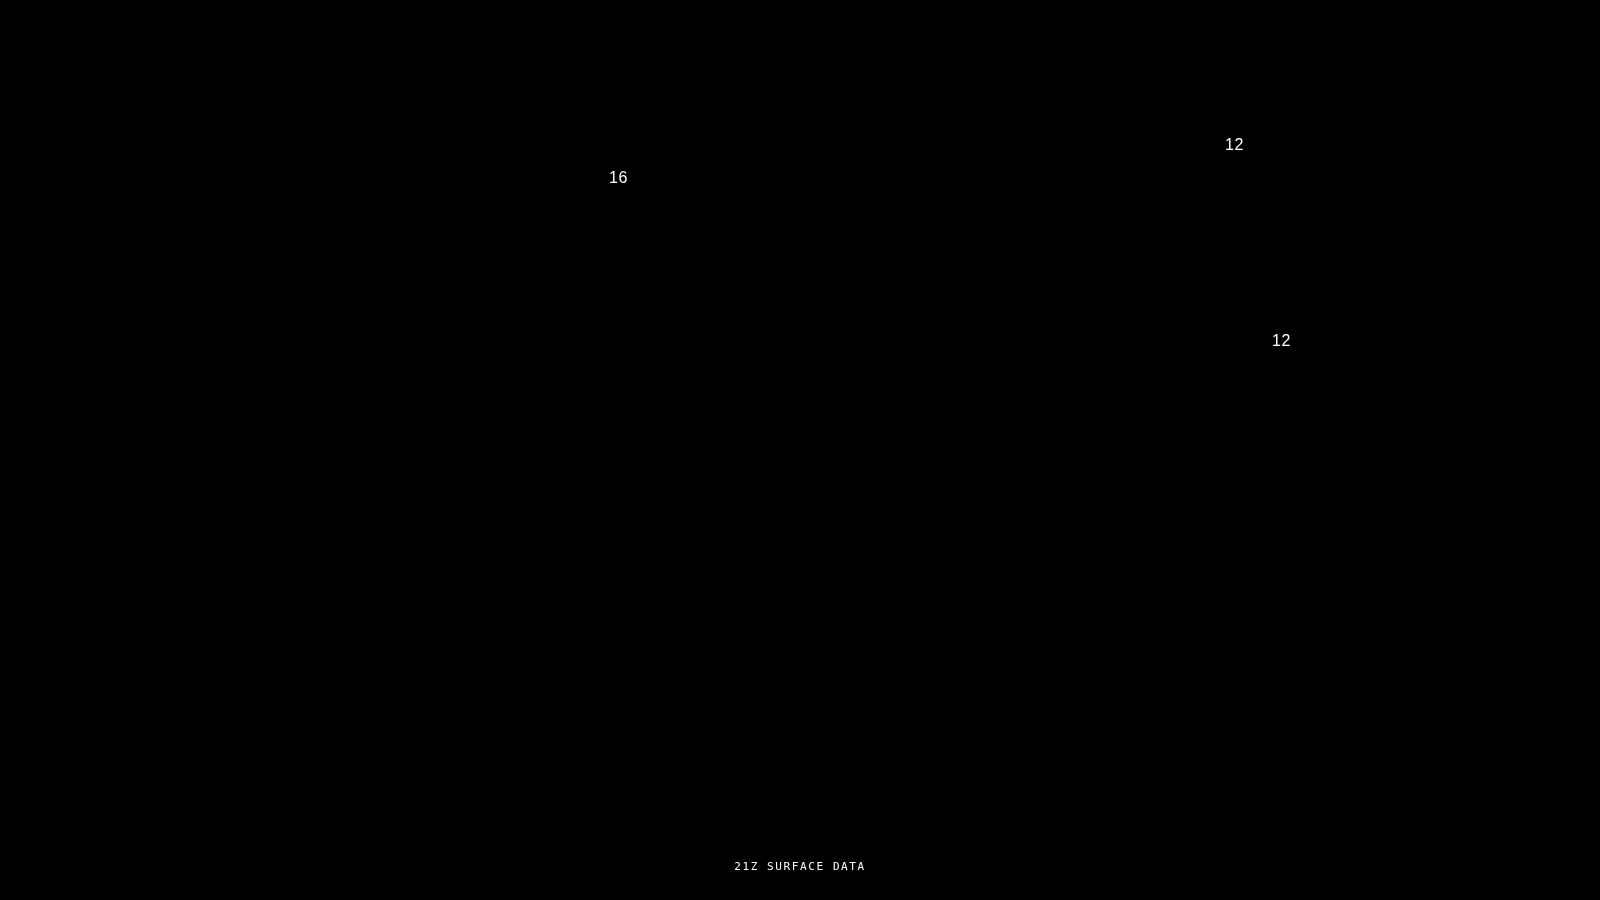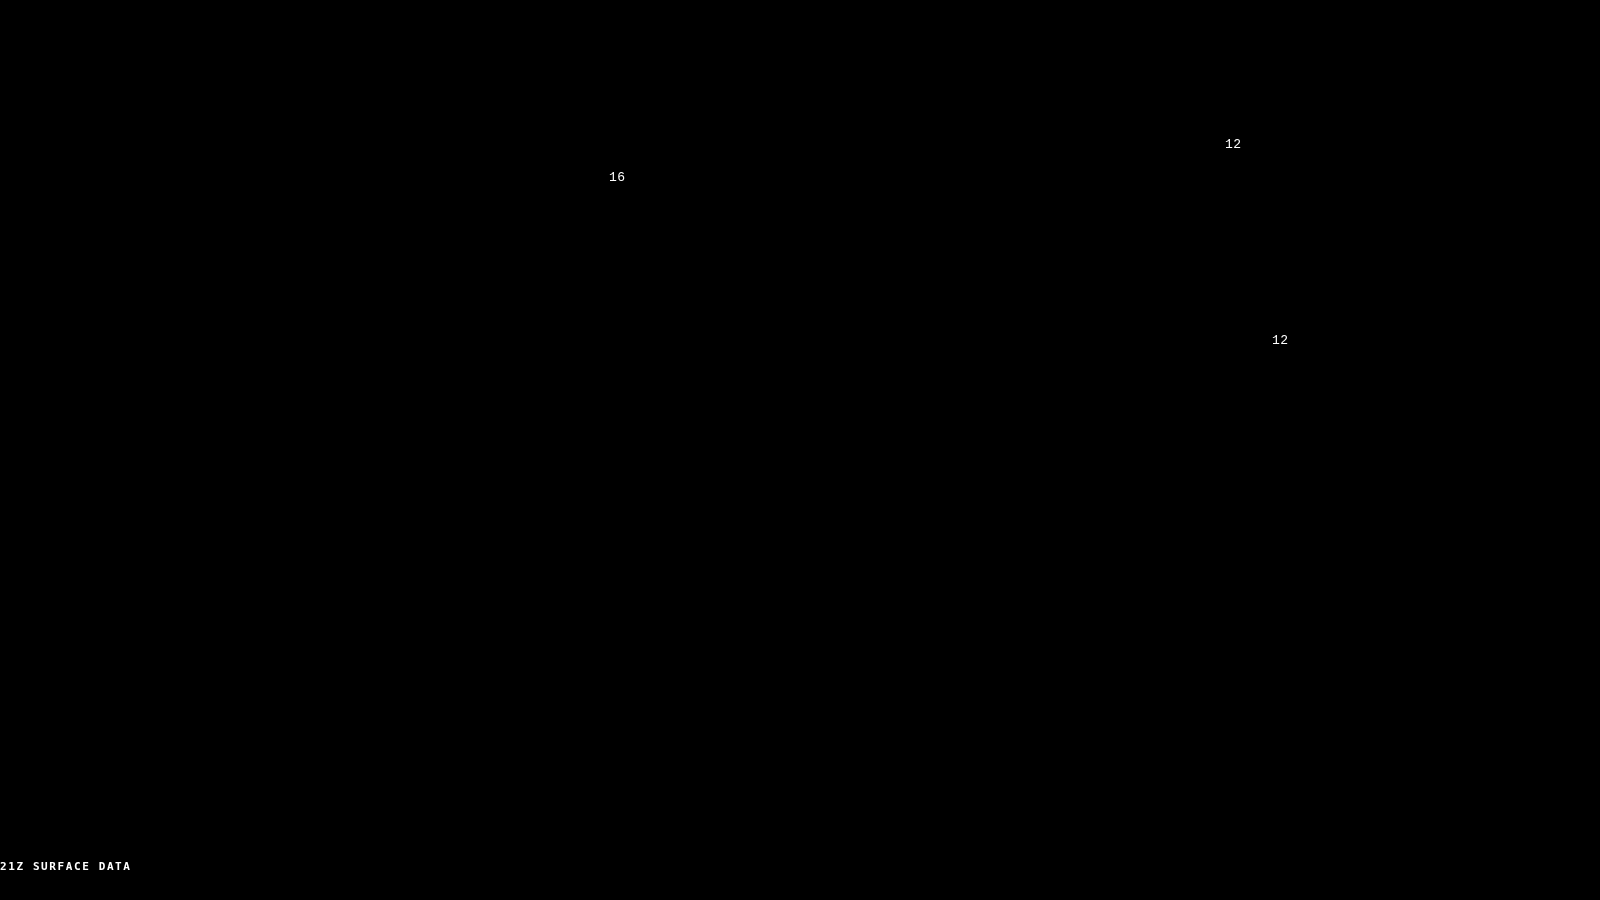--- a/index.html
+++ b/index.html
@@ -15,37 +15,37 @@
   }
   #map-canvas {
     position: relative;
     width: 1600px;
     height: 900px;
     background: #000000;
   }
   .station-label {
     position: absolute;
     color: #ffffff;
-    font-family: Liberation Mono, monospace;
-    font-size: 13px;
+    font-family: Liberation Sans, sans-serif;
+    font-size: 16px;
     line-height: 11px;
     letter-spacing: 0.5px;
     white-space: nowrap;
   }
   .caption {
     position: absolute;
     left: 0;
     right: 0;
+    text-align: center;
     color: #ffffff;
     font-family: "DejaVu Sans Mono", "Liberation Mono", monospace;
     font-size: 11px;
     line-height: 11px;
     letter-spacing: 1.6px;
     white-space: nowrap;
-    font-weight: bold;
   }
 </style>
 </head>
 <body>
 
 <div id="map-canvas">
 
   <div class="station-label" style="left:609px; top:172px;">16</div>
 
   <div class="station-label" style="left:1225px; top:139px;">12</div>

